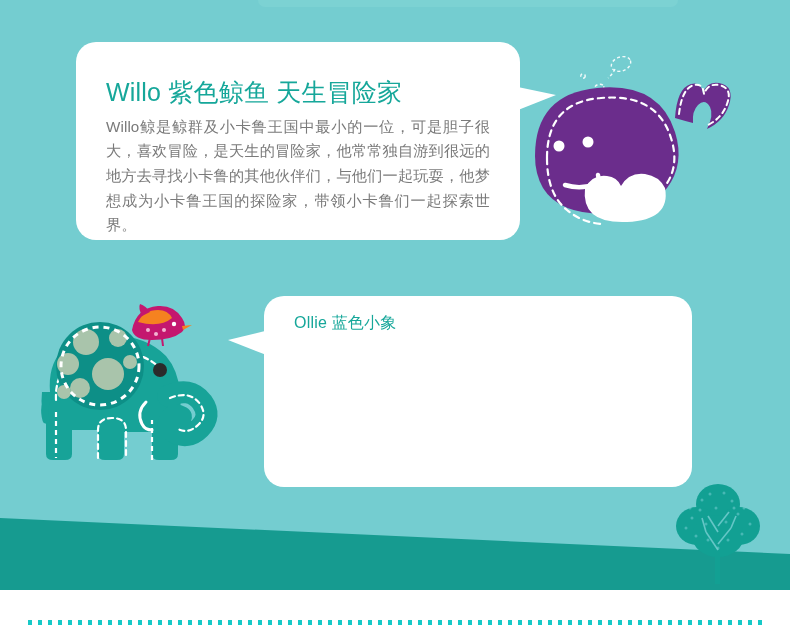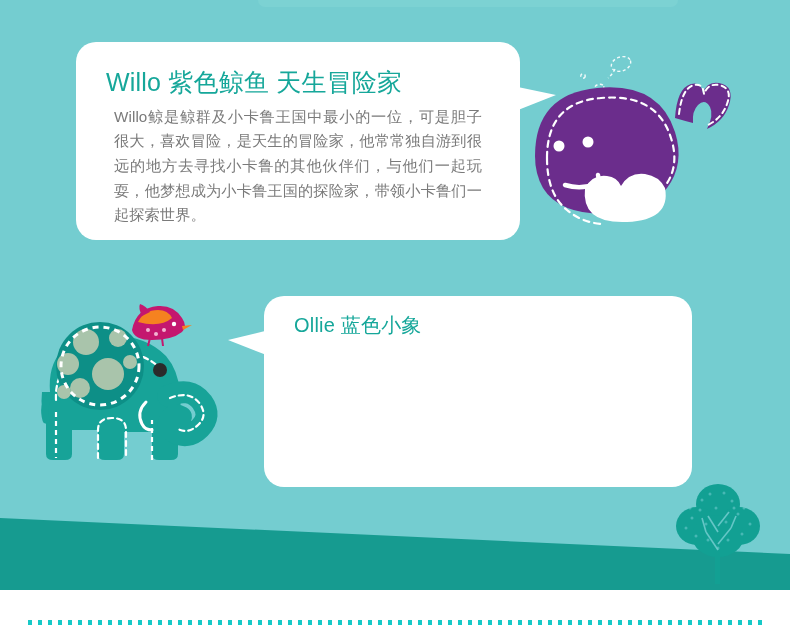--- a/index.html
+++ b/index.html
@@ -68,21 +68,21 @@
     position: absolute;
     background: #ffffff;
     border-radius: 20px;
     box-sizing: border-box;
   }
   .bubble-1 {
     left: 76px;
     top: 42px;
     width: 444px;
     height: 198px;
-    padding: 26px 30px 18px 30px;
+    padding: 36px 30px 18px 30px;
   }
   .bubble-2 {
     left: 264px;
     top: 296px;
     width: 428px;
     height: 191px;
     padding: 18px 28px 16px 30px;
   }
   .tail {
     position: absolute;
@@ -107,28 +107,28 @@
   .bubble-title {
     color: #16a79a;
     font-size: 25px;
     line-height: 1.15;
     font-weight: 400;
     margin: 0 0 8px 0;
     letter-spacing: 0.2px;
     white-space: nowrap;
   }
   .bubble-2 .bubble-title {
-    font-size: 20px;
+    font-size: 16px;
     margin-bottom: 24px;
   }
   .bubble-body {
     color: #7a7a7a;
     font-size: 15.2px;
     line-height: 1.62;
-    margin: 8px;
+    margin: 0;
     text-align: justify;
     letter-spacing: 0.1px;
   }
   .bubble-2 .bubble-body {
     font-size: 15px;
     line-height: 1.6;
   }
 
   
   .illus {

